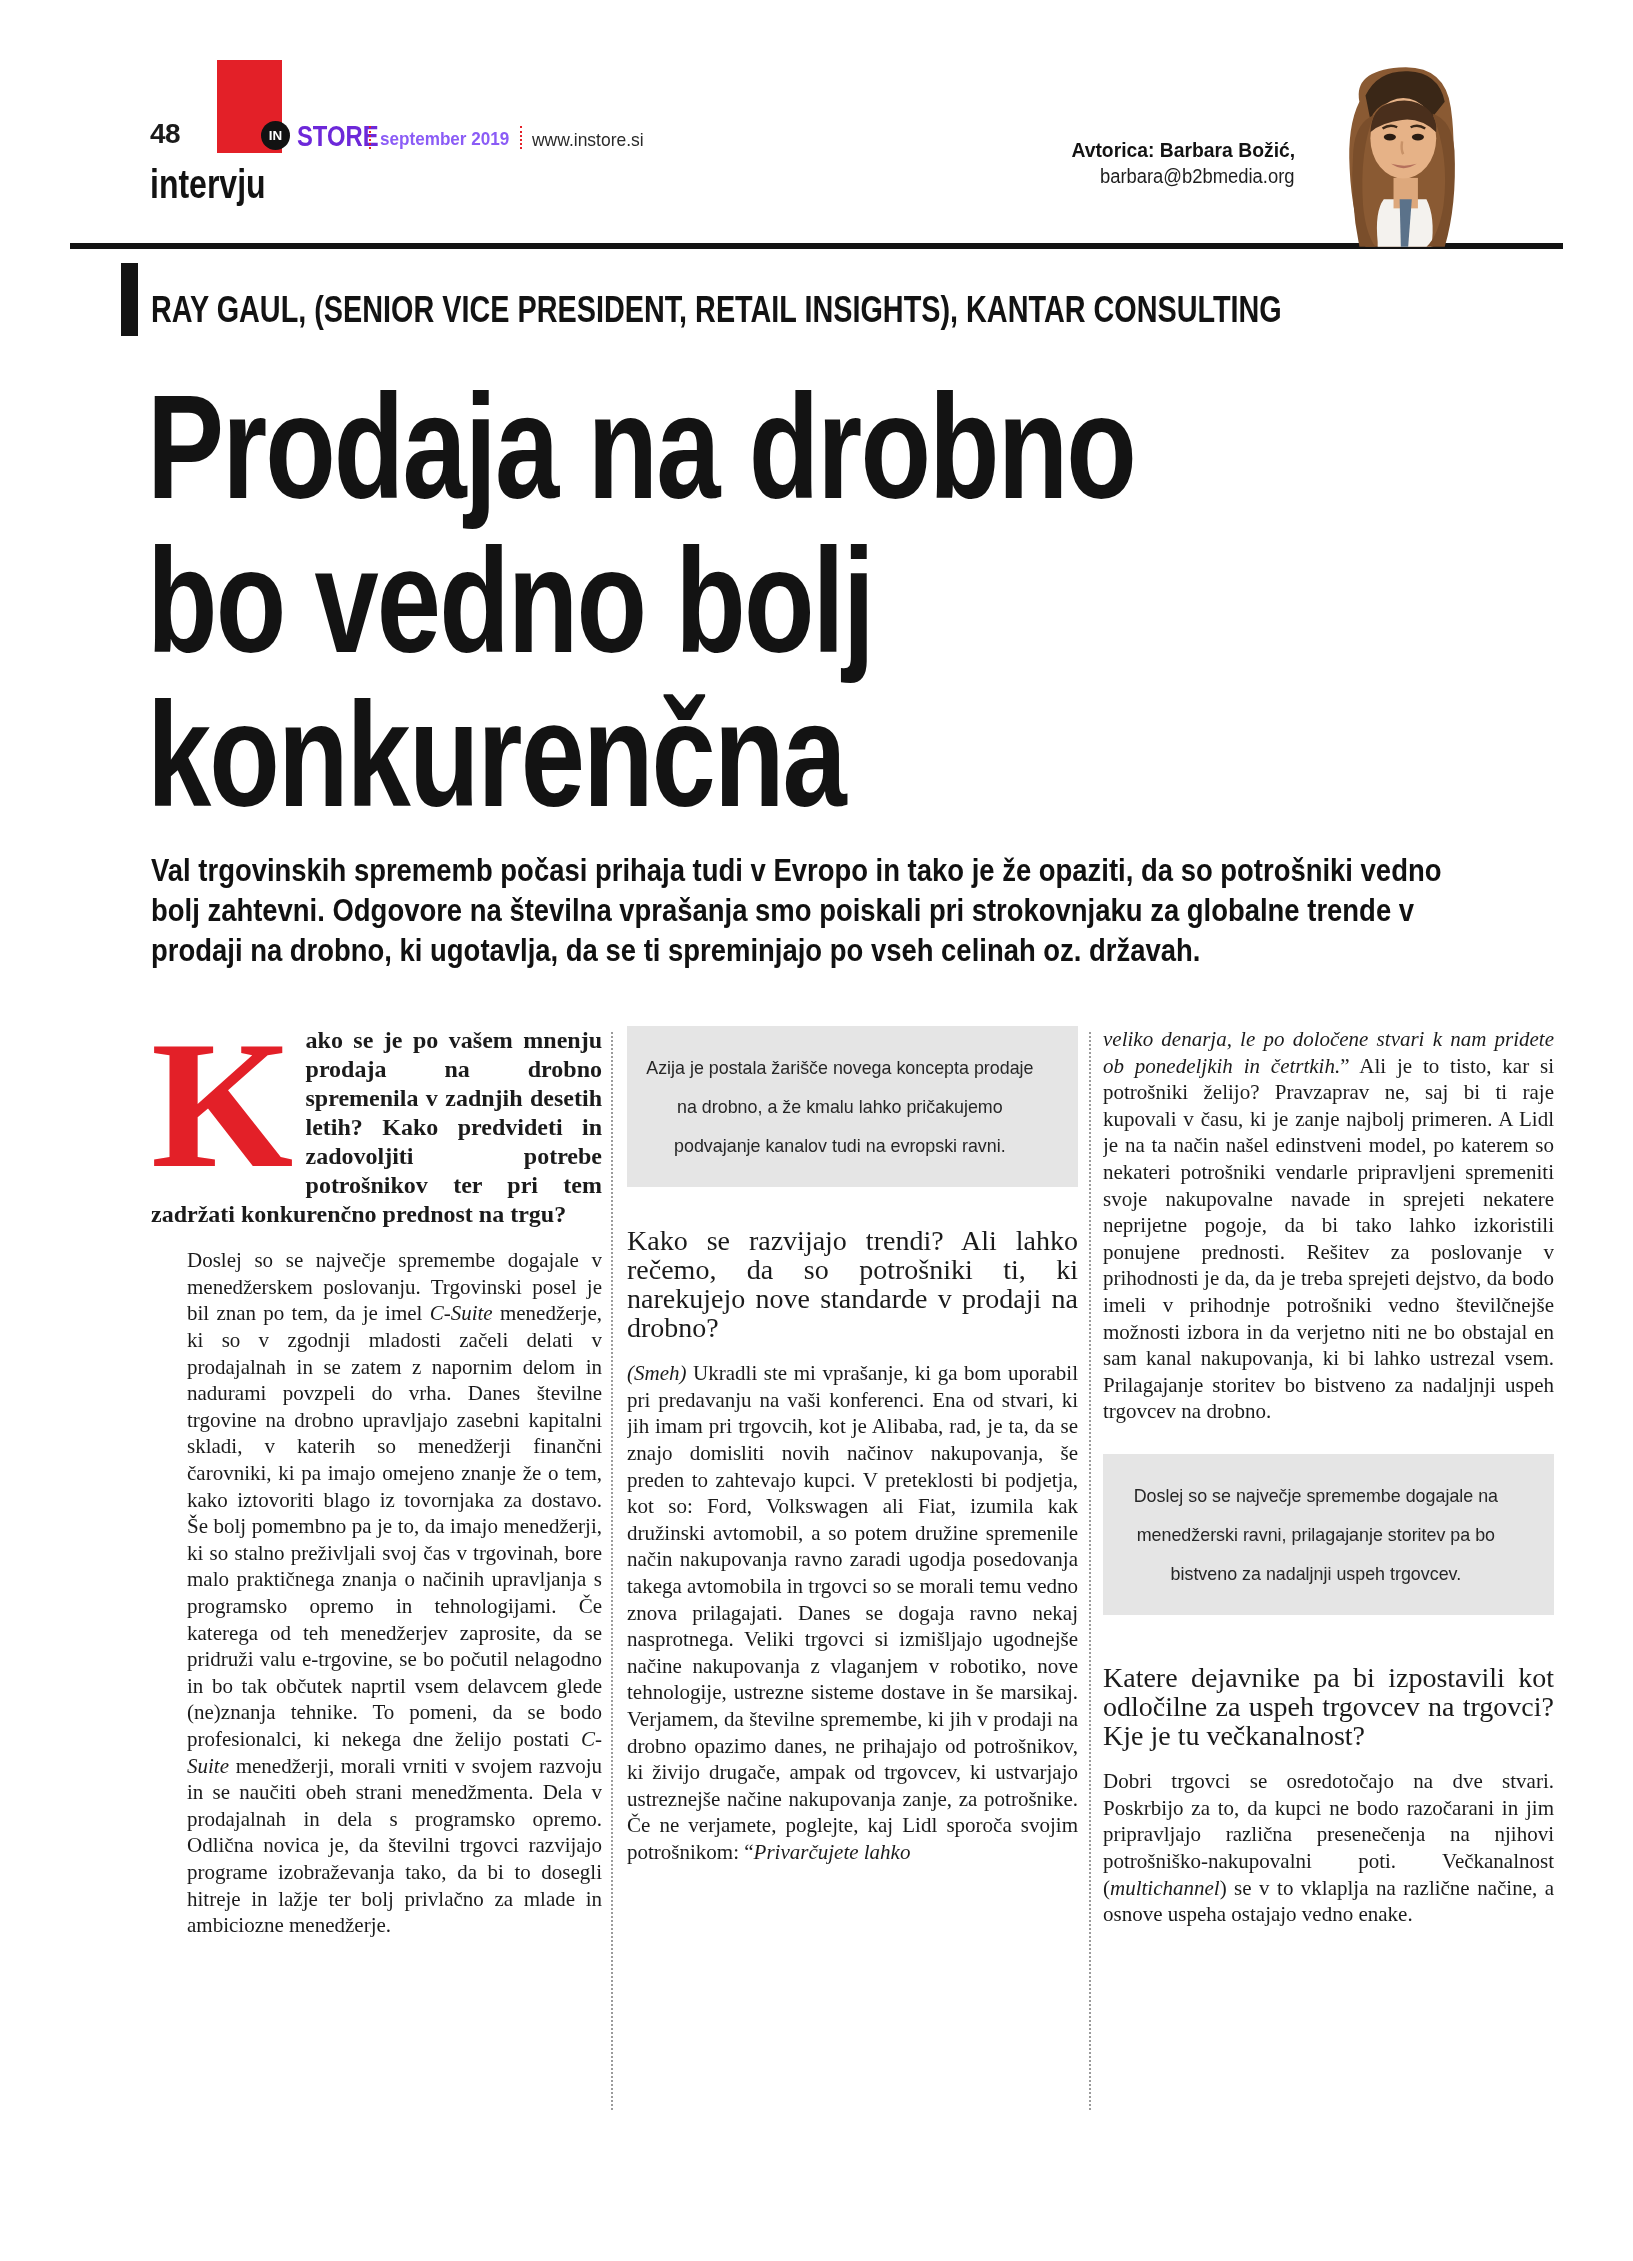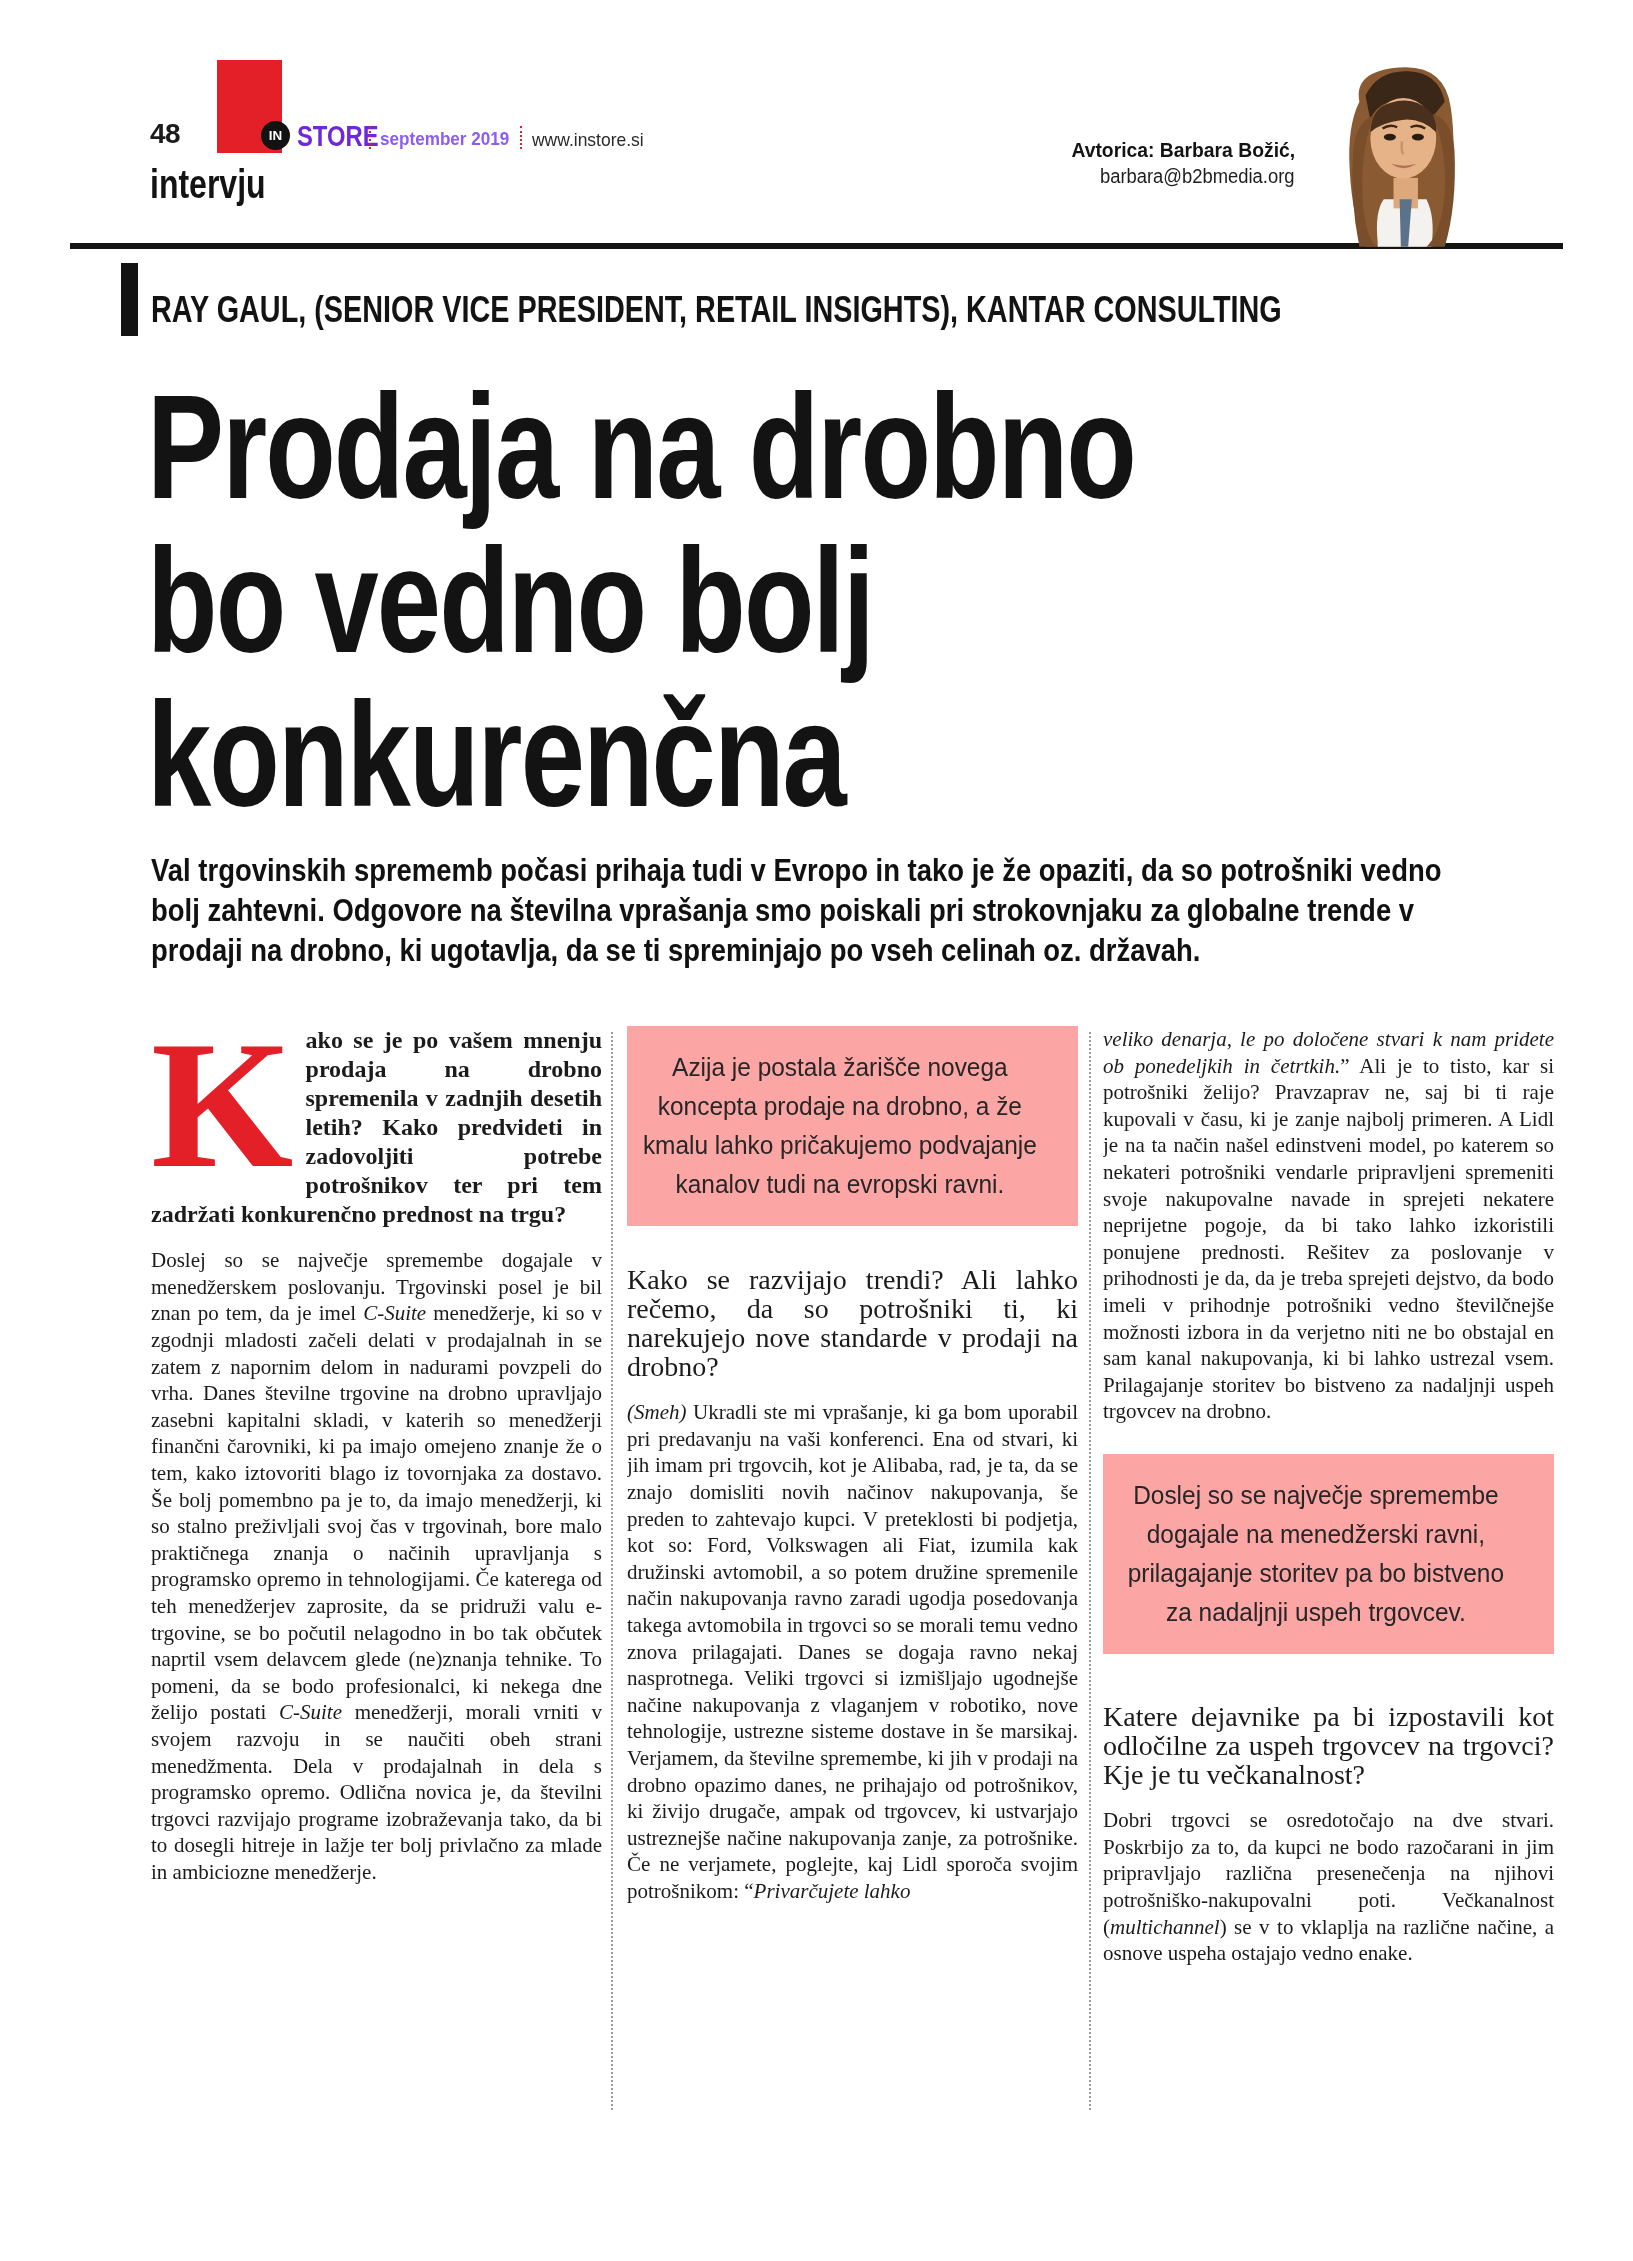--- a/index.html
+++ b/index.html
@@ -39,23 +39,23 @@
   .col1{left:151px;} .col2{left:627px;} .col3{left:1103px;}
   .col-sep{top:1032px;width:0;height:1078px;border-left:2.4px dotted #9b9b9b;}
   .sep1{left:611px;} .sep2{left:1089px;}
 
   .body-par{font-size:21px;line-height:26.6px;margin:0 0 0 0;}
   .body-par em{font-style:italic;}
   .q-par{font-size:24px;line-height:29px;font-weight:bold;margin:0;}
   .subhead{font-size:28px;line-height:29px;font-weight:normal;margin:0 0 18.3px 0;}
   .drop-cap{float:left;font-size:183px;line-height:0.76;font-weight:bold;color:#e32028;
             margin:8.5px 12.2px 0 0;font-family:"Liberation Serif",serif;}
-  .answer{margin-top:18.3px;}
-  .pull-quote{background:#fca5a5;padding:22px 14.7px;text-align:center;
-      font-family:"Liberation Sans",sans-serif;font-size:26px;line-height:39px;color:#262626;}
+  .answer{margin-top:18.3px;margin-left:36px;}
+  .pull-quote{background:#e5e5e5;padding:22px 14.7px;text-align:center;
+      font-family:"Liberation Sans",sans-serif;font-size:19px;line-height:39px;color:#262626;}
   .pq1{margin-bottom:39px;}
   .pq2{margin-top:29px;margin-bottom:48px;}
 
   
   .photo svg{width:100%;height:100%;display:block;}
 </style>
 </head>
 <body>
 
 <div class="page">

